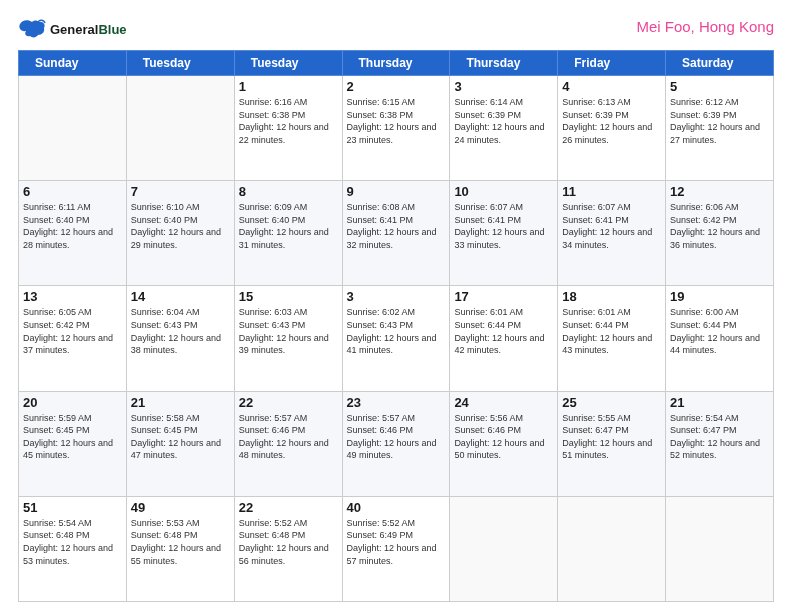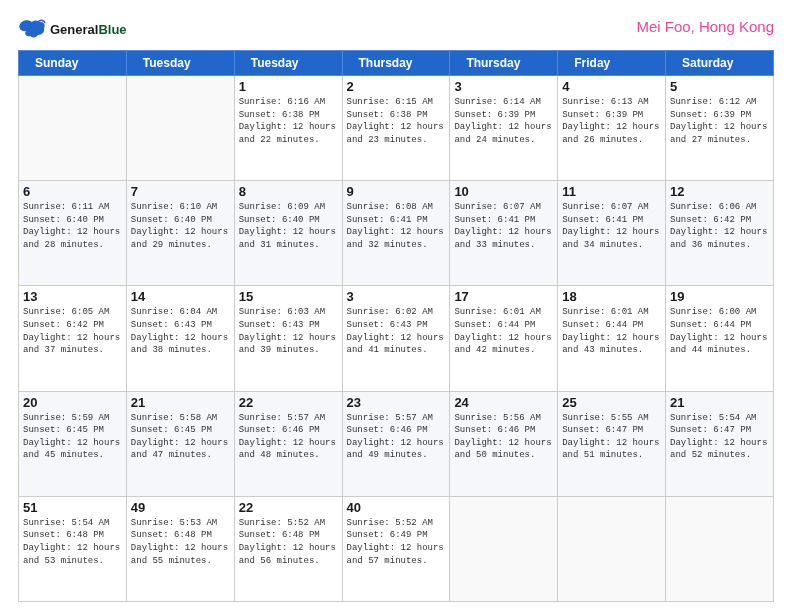--- a/index.html
+++ b/index.html
@@ -71,21 +71,20 @@
     .cell-day {
       font-size: 13px;
       font-weight: bold;
       color: #1a1a1a;
       margin-bottom: 2px;
     }
     .cell-info {
       font-size: 9px;
       color: #333;
       line-height: 1.4;
-      font-family: Liberation Mono, monospace;
     }
     .empty-cell {
       background: #f9f9f9;
     }
     tr:nth-child(odd) td { background: #fff; }
     tr:nth-child(even) td { background: #f5f7fa; }
   </style>
 </head>
 <body>
 

